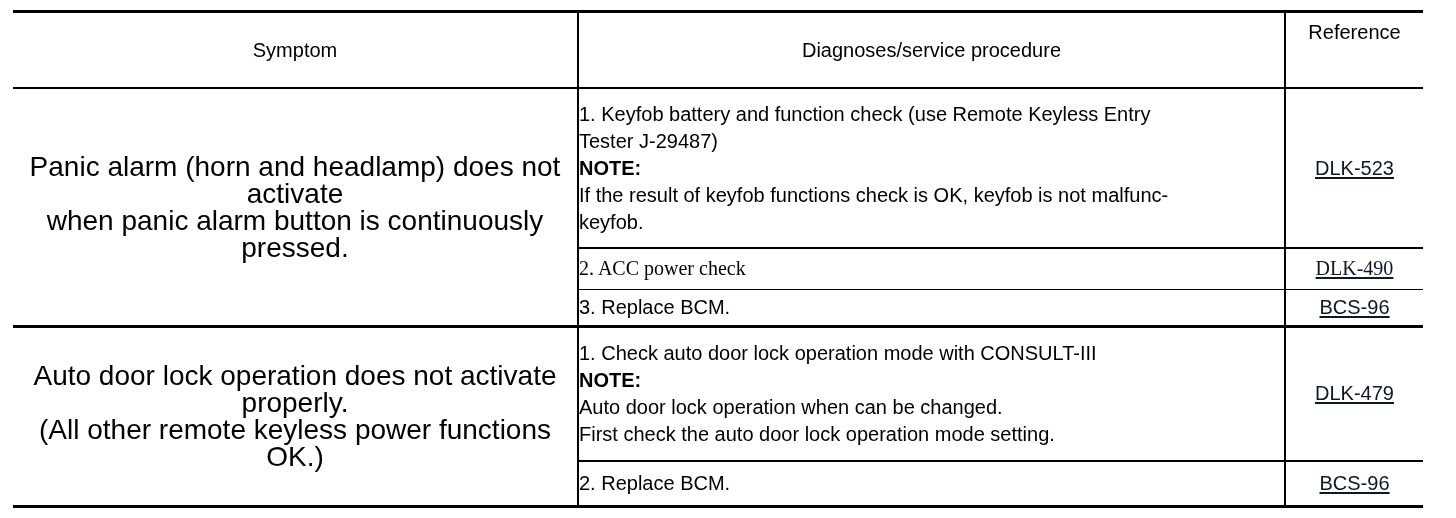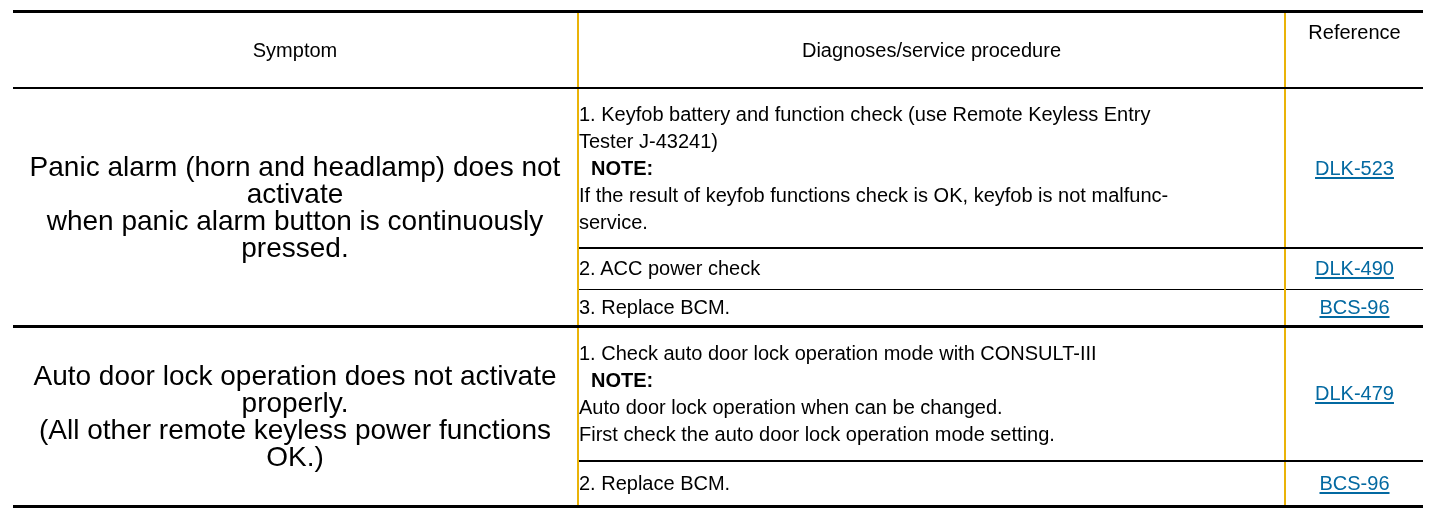--- a/index.html
+++ b/index.html
@@ -42,24 +42,24 @@
 
   
   col.c-symptom   { width: 565px; }
   col.c-procedure { width: 707px; }
   col.c-reference { width: 138px; }
 
   
   .rule-thick-top    { border-top: 3px solid #000; }
   .rule-thick-bottom { border-bottom: 3px solid #000; }
   .rule-med-bottom   { border-bottom: 2px solid #000; }
-  .rule-thin-bottom  { border-bottom: 1px solid #000; }
+  .rule-thin-bottom  { border-bottom: 1px solid #000; font-family: Liberation Serif, serif; }
 
   
-  .vdiv-right { border-right: 2px solid #eab308; }
+  .vdiv-right { border-right: 2px solid #000000; }
 
   
   .hdr-cell {
     height: 68px;
     text-align: center;
     font-size: 20px;
     line-height: 26px;
   }
   .hdr-cell.mid { vertical-align: middle; }
   .hdr-cell.topal {
@@ -77,33 +77,33 @@
 
   
   .proc-cell {
     text-align: left;
     font-size: 20px;
     line-height: 27px;
     padding: 7px 0 7px 12px;
     border-radius: 31px;
   }
   .proc-line { white-space: pre-wrap; }
-  .proc-line.note { font-weight: bold; margin-left: 12px; }
+  .proc-line.note { font-weight: bold; }
 
   
   .ref-cell {
     text-align: center;
     font-size: 20px;
     line-height: 27px;
     padding: 6px 4px;
   }
   .ref-link {
     text-decoration: underline;
     text-underline-offset: 2px;
-    color: #0369a1;
+    color: #0f172a;
     cursor: pointer;
   }
 
   
   .r-sym-1 { height: 160px; }
   .r-acc   { height: 41px; }
   .r-bcm1  { height: 37px; }
   .r-sym-2 { height: 135px; }
   .r-bcm2  { height: 45px; }
 </style>
@@ -127,24 +127,24 @@
       </tr>
 
       <tr class="r-sym-1">
         <td class="symptom-cell rule-thick-bottom vdiv-right" rowspan="3">
           <div>Panic alarm (horn and headlamp) does not activate</div>
           <div>when panic alarm button is continuously pressed.</div>
         </td>
 
         <td class="proc-cell rule-med-bottom vdiv-right">
           <div class="proc-line">1. Keyfob battery and function check (use Remote Keyless Entry</div>
-          <div class="proc-line">Tester J-43241)</div>
+          <div class="proc-line">Tester J-29487)</div>
           <div class="proc-line note">NOTE:</div>
           <div class="proc-line">If the result of keyfob functions check is OK, keyfob is not malfunc-</div>
-          <div class="proc-line">service.</div>
+          <div class="proc-line">keyfob.</div>
         </td>
 
         <td class="ref-cell rule-med-bottom">
           <span class="ref-link">DLK-523</span>
         </td>
       </tr>
 
       <tr class="r-acc">
         <td class="proc-cell rule-thin-bottom vdiv-right">
           <div class="proc-line">2. ACC power check</div>

